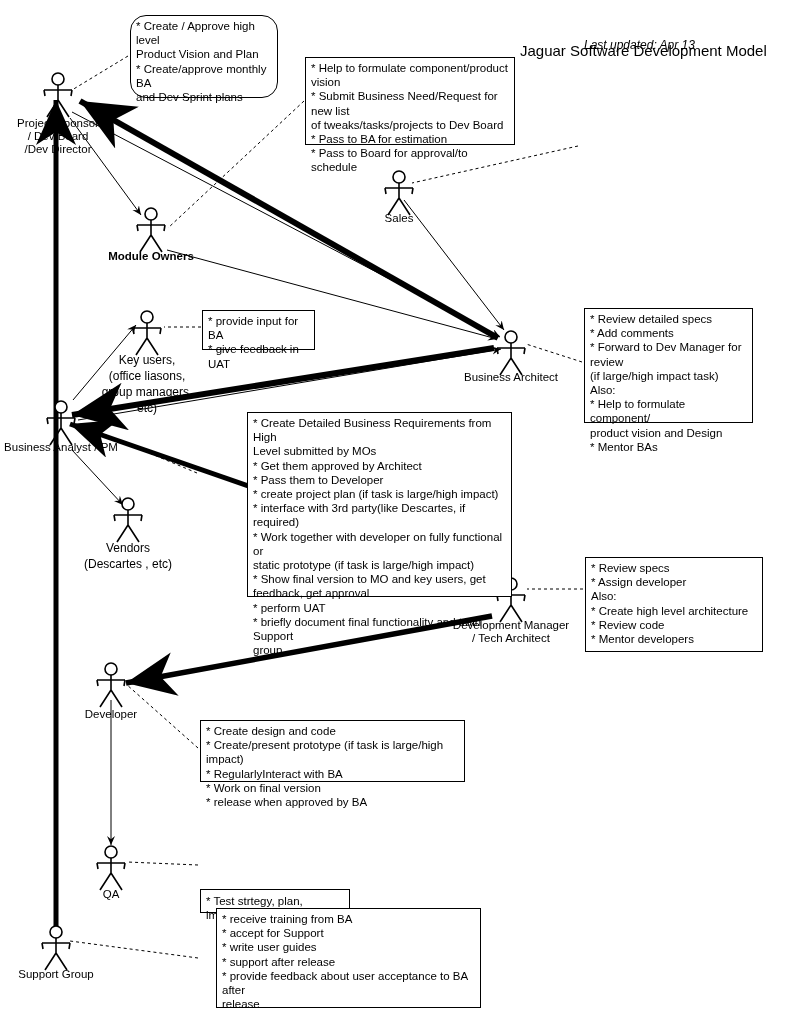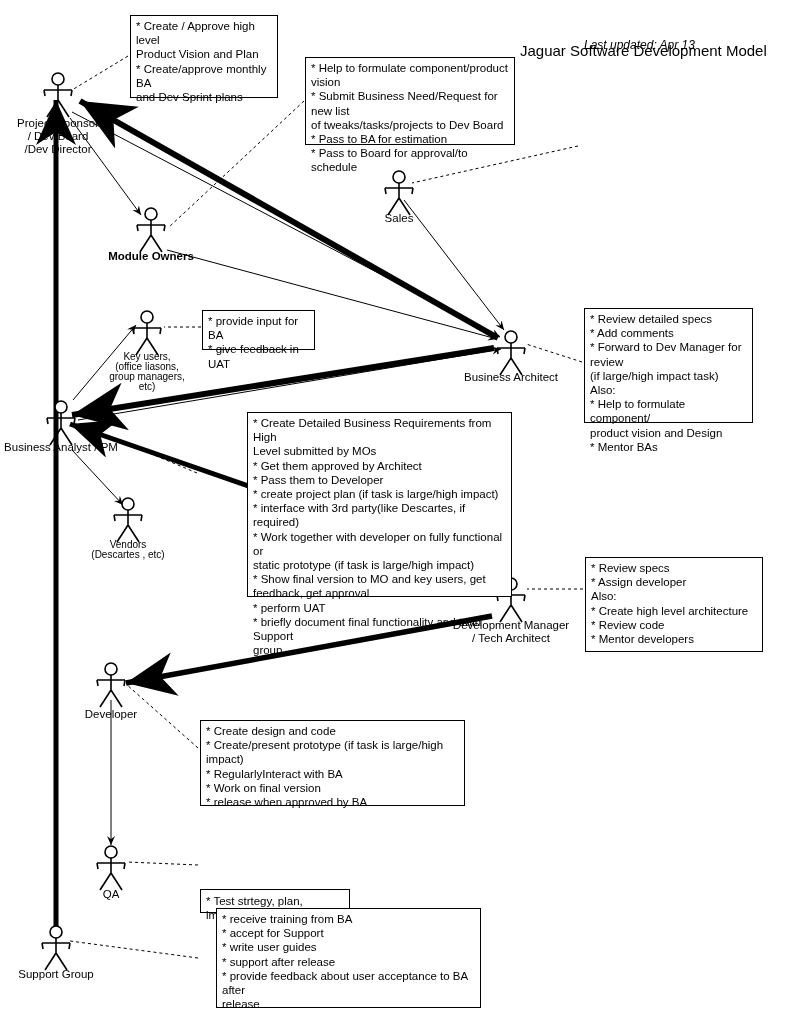--- a/index.html
+++ b/index.html
@@ -56,22 +56,22 @@
   .actor svg { display: block; }
   .actor-label {
     position: absolute;
     font-size: 11.5px;
     line-height: 13px;
     white-space: pre-line;
     text-align: center;
     transform: translateX(-50%);
   }
   .actor-label.tiny {
-    font-size: 10px;
-    line-height: 10px;
+    font-size: 12px;
+    line-height: 16px;
   }
 </style>
 </head>
 <body>
 
 <div id="canvas">
 
   <svg id="edges" viewBox="0 0 801 1013">
     <defs>
       <marker id="ah-thick" markerWidth="12" markerHeight="12" refX="9" refY="4" orient="auto" markerUnits="strokeWidth">
@@ -230,21 +230,21 @@
 
   <div class="actor" style="left:36px; top:925px;">
     <svg width="40" height="46" viewBox="0 0 40 46">
       <circle cx="20" cy="7" r="6" fill="#fff" stroke="#000" stroke-width="1.6"></circle>
       <path d="M20,13 L20,28 M6,18 L34,18 M20,28 L9,45 M20,28 L31,45" fill="none" stroke="#000" stroke-width="1.6"></path>
       <path d="M6,18 L7,24 M34,18 L33,24" fill="none" stroke="#000" stroke-width="1.6"></path>
     </svg>
   </div>
   <div class="actor-label" style="left:56px; top:968px; width:120px;">Support Group</div>
 
-  <div class="note" style="left:130px; top:15px; width:148px; height:83px;">* Create / Approve high level
+  <div class="note" style="left:130px; top:15px; width:148px; height:83px;border-radius:16px;">* Create / Approve high level
 Product Vision and Plan
 * Create/approve monthly BA
 and Dev Sprint plans</div>
 
   <div class="note" style="left:305px; top:57px; width:210px; height:88px;">* Help to formulate component/product vision
 * Submit Business Need/Request for new list
 of tweaks/tasks/projects to Dev Board
 * Pass to BA  for estimation
 * Pass to Board for approval/to schedule</div>
 
@@ -276,21 +276,21 @@
 * briefly document final functionality and train Support
 group</div>
 
   <div class="note" style="left:585px; top:557px; width:178px; height:95px;">* Review specs
 * Assign developer
 Also:
 * Create high level architecture
 * Review code
 * Mentor developers</div>
 
-  <div class="note" style="left:200px; top:720px; width:265px; height:86px;">* Create design and code
+  <div class="note" style="left:200px; top:720px; width:265px; height:62px;">* Create design and code
 * Create/present prototype  (if task is large/high impact)
 * RegularlyInteract with BA
 * Work on final version
 * release when approved by BA</div>
 
   <div class="note" style="left:200px; top:853px; width:150px; height:24px; padding-top:4px;margin-top:36px;">* Test strtegy, plan, implementation</div>
 
   <div class="note" style="left:216px; top:908px; width:265px; height:100px;">* receive training from BA
 * accept for Support
 * write user guides

